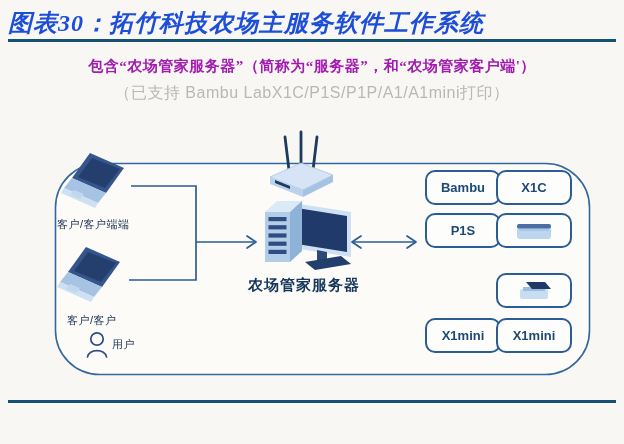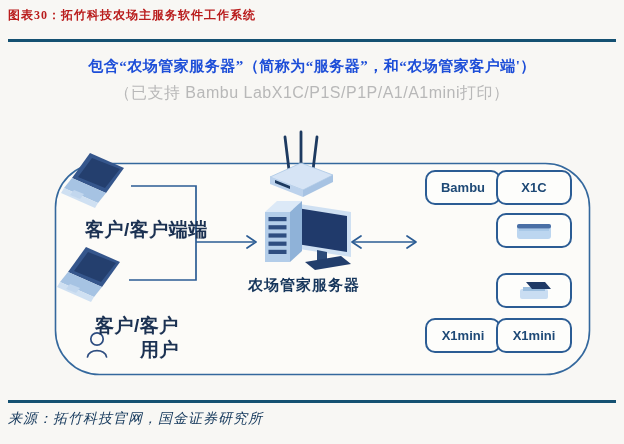--- a/index.html
+++ b/index.html
@@ -6,45 +6,45 @@
   .page{
     position:relative;
     width:624px;height:444px;
     background:#f8f7f4;
     font-family:"Liberation Sans",sans-serif;
     overflow:hidden;
   }
   .fig-title{
     position:absolute;left:8px;top:7px;
     font-family:"Liberation Serif",serif;
-    font-weight:700;
-    font-size:12px;color:#b91c1c;letter-spacing:1px;
+    font-style:italic;font-weight:700;
+    font-size:24px;color:#1d4ed8;letter-spacing:1px;
     white-space:nowrap;
   }
   .divider-top{
     position:absolute;left:8px;right:8px;top:39px;height:3px;
     background:#155172;
   }
   .subtitle{
     position:absolute;left:0;right:0;top:57px;
     text-align:center;
     font-family:"Liberation Serif",serif;
-    font-weight:700;font-size:15px;color:#1d4ed8;
+    font-weight:700;font-size:15px;color:#a21caf;
     letter-spacing:0.5px;
   }
   .support-note{
     position:absolute;left:0;right:0;top:83px;
     text-align:center;
     font-size:16px;color:#b8b8b8;letter-spacing:0.5px;
   }
   .diagram-svg{position:absolute;left:0;top:0;z-index:1;}
   .dlabel{
     position:absolute;z-index:2;
-    font-size:19px;font-weight:700;color:#1b3152;
-    white-space:nowrap;letter-spacing:0.5px;padding-left:28px;
+    font-size:11px;font-weight:400;color:#1b3152;
+    white-space:nowrap;letter-spacing:0.5px;
   }
   .server-label{
     position:absolute;z-index:2;left:248px;top:276px;width:124px;
     text-align:left;font-size:15px;font-weight:700;color:#16365c;
     letter-spacing:1px;white-space:nowrap;
   }
   .pbox{
     position:absolute;z-index:2;
     width:76px;height:35px;box-sizing:border-box;
     border:2px solid #2b5c94;border-radius:10px;
@@ -133,20 +133,23 @@
   <div class="dlabel" style="left:112px;top:337px">用户</div>
   <div class="server-label">农场管家服务器</div>
 
   <div class="pbox" style="left:425px;top:170px">
       <span>Bambu</span>
     </div>
   <div class="pbox" style="left:496px;top:170px">
       <span>X1C</span>
     </div>
 
+  <div class="pbox" style="left:425px;top:213px">
+      <span>P1S</span>
+    </div>
   <div class="pbox" style="left:496px;top:213px">
     <svg width="38" height="22" viewBox="0 0 38 22">
       <rect x="2" y="4" width="34" height="15" rx="3" fill="#bcd6f0"></rect>
       <rect x="2" y="4" width="34" height="4.5" rx="2" fill="#4a6fa5"></rect>
       <rect x="4" y="9" width="30" height="2" fill="#a9c9e8"></rect>
     </svg>
   </div>
 
   <div class="pbox" style="left:496px;top:273px">
     <svg width="40" height="24" viewBox="0 0 40 24">
@@ -157,15 +160,14 @@
   </div>
 
   <div class="pbox" style="left:425px;top:318px">
       <span>X1mini</span>
     </div>
   <div class="pbox" style="left:496px;top:318px">
       <span>X1mini</span>
     </div>
 
   <div class="divider-bottom"></div>
-  <div class="source">来源：拓竹科技官网，国金证券研究所</div>
 
 </div>
 
 </body></html>

